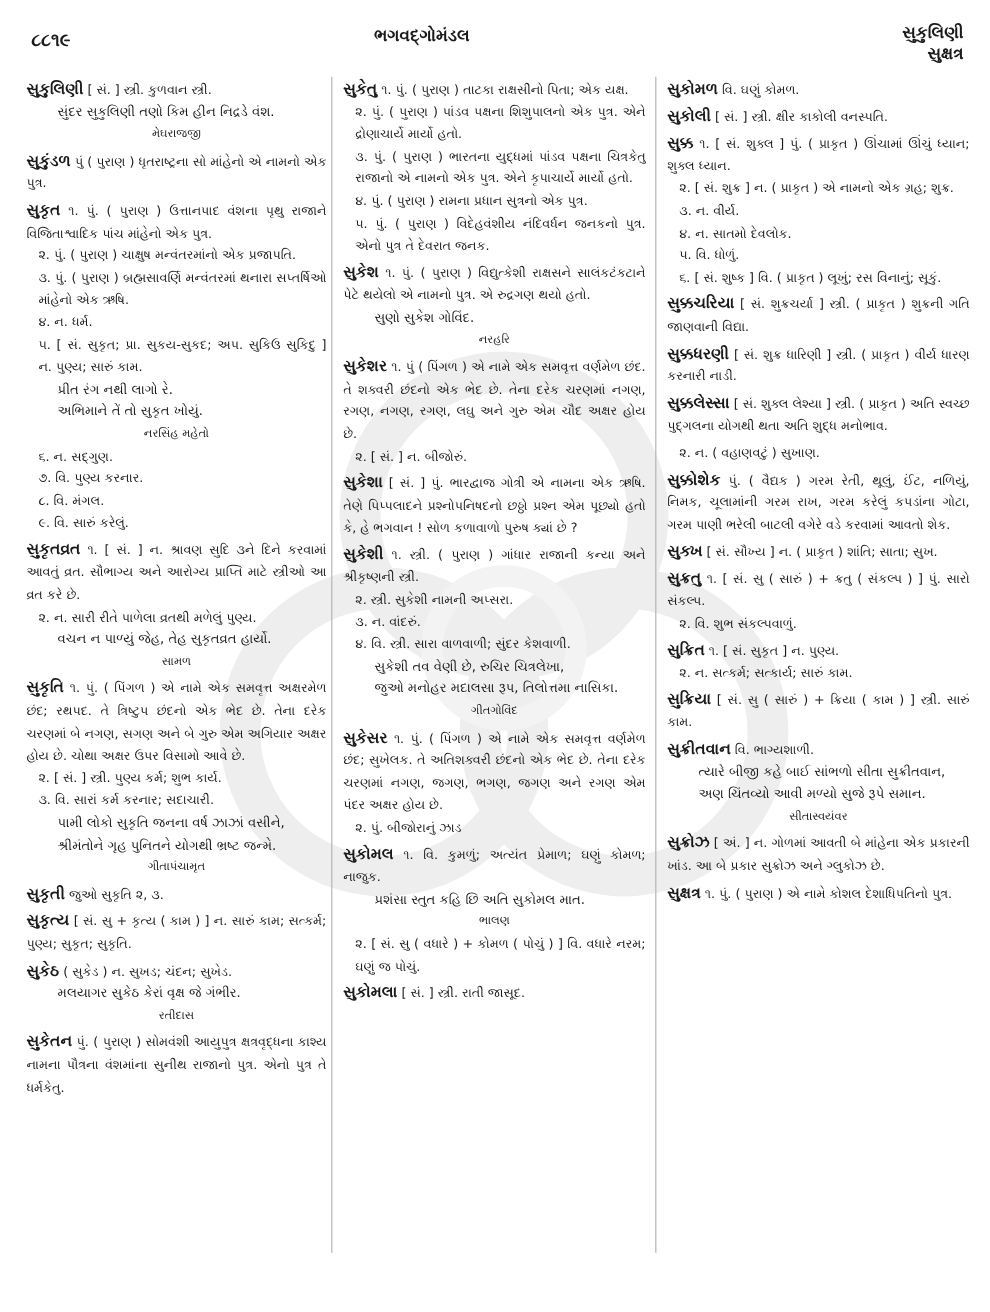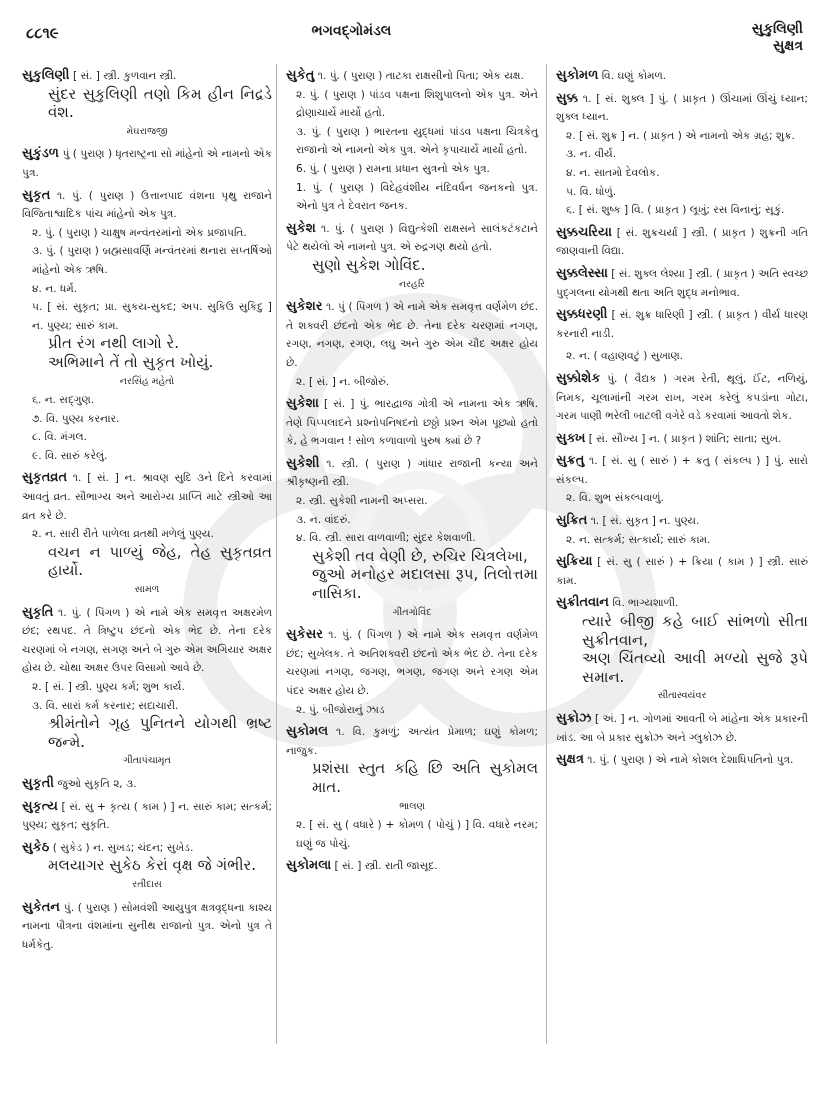--- a/index.html
+++ b/index.html
@@ -12,21 +12,21 @@
   .watermark { position:absolute; left:180px; top:250px; width:480px; height:520px; pointer-events:none; }
   .col { position:absolute; top:66px; font-size:10.6px; line-height:18.6px; }
   .col1 { left:22px; width:250px; }
   .col2 { left:286px; width:252px; }
   .col3 { left:556px; width:252px; }
   .divider { position:absolute; top:64px; width:1px; height:980px; background:#b5b5b5; }
   .entry { margin-bottom:4px; text-align:justify; }
   .hw { font-weight:bold; font-size:13px; }
   .def { }
   .sub { padding-left:10px; }
-  .quote { padding-left:26px; font-size:15px; }
+  .quote { padding-left:26px; font-size:11px; }
   .src { text-align:center; font-size:9.6px; }
 </style>
 </head>
 <body>
 
 <div class="header">
   <div class="pageno">૮૮૧૯</div>
   <div class="booktitle">ભગવદ્ગોમંડલ</div>
   <div class="guide">
     <div>સુકુલિણી</div>
@@ -74,20 +74,21 @@
     <div class="entry">
       <div class="def"><span class="hw">સુકૃતવ્રત</span> <span>૧. [ સં. ] ન. શ્રાવણ સુદિ ૩ને દિને કરવામાં આવતું વ્રત. સૌભાગ્ય અને આરોગ્ય પ્રાપ્તિ માટે સ્ત્રીઓ આ વ્રત કરે છે.</span></div>
       <div class="sub">૨. ન. સારી રીતે પાળેલા વ્રતથી મળેલું પુણ્ય.</div>
       <div class="quote">વચન ન પાળ્યું જેહ, તેહ સુકૃતવ્રત હાર્યો.</div>
       <div class="src">સામળ</div>
     </div>
     <div class="entry">
       <div class="def"><span class="hw">સુકૃતિ</span> <span>૧. પું. ( પિંગળ ) એ નામે એક સમવૃત્ત અક્ષરમેળ છંદ; રથપદ. તે ત્રિષ્ટુપ છંદનો એક ભેદ છે. તેના દરેક ચરણમાં બે નગણ, સગણ અને બે ગુરુ એમ અગિયાર અક્ષર હોય છે. ચોથા અક્ષર ઉપર વિસામો આવે છે.</span></div>
       <div class="sub">૨. [ સં. ] સ્ત્રી. પુણ્ય કર્મ; શુભ કાર્ય.</div>
       <div class="sub">૩. વિ. સારાં કર્મ કરનાર; સદાચારી.</div>
+      <div class="quote">પામી લોકો સુકૃતિ જનના વર્ષ ઝાઝાં વસીને,</div>
       <div class="quote">શ્રીમંતોને ગૃહ પુનિતને યોગથી ભ્રષ્ટ જન્મે.</div>
       <div class="src">ગીતાપંચામૃત</div>
     </div>
     <div class="entry">
       <div class="def"><span class="hw">સુકૃતી</span> <span>જુઓ સુકૃતિ ૨, ૩.</span></div>
     </div>
     <div class="entry">
       <div class="def"><span class="hw">સુકૃત્ય</span> <span>[ સં. સુ + કૃત્ય ( કામ ) ] ન. સારું કામ; સત્કર્મ; પુણ્ય; સુકૃત; સુકૃતિ.</span></div>
     </div>
     <div class="entry">
@@ -97,22 +98,22 @@
     </div>
     <div class="entry">
       <div class="def"><span class="hw">સુકેતન</span> <span>પું. ( પુરાણ ) સોમવંશી આયુપુત્ર ક્ષત્રવૃદ્ધના કાશ્ય નામના પૌત્રના વંશમાંના સુનીથ રાજાનો પુત્ર. એનો પુત્ર તે ધર્મકેતુ.</span></div>
     </div>
   </div>
 <div class="col col2">
     <div class="entry">
       <div class="def"><span class="hw">સુકેતુ</span> <span>૧. પું. ( પુરાણ ) તાટકા રાક્ષસીનો પિતા; એક યક્ષ.</span></div>
       <div class="sub">૨. પું. ( પુરાણ ) પાંડવ પક્ષના શિશુપાલનો એક પુત્ર. એને દ્રોણાચાર્યે માર્યો હતો.</div>
       <div class="sub">૩. પું. ( પુરાણ ) ભારતના યુદ્ધમાં પાંડવ પક્ષના ચિત્રકેતુ રાજાનો એ નામનો એક પુત્ર. એને કૃપાચાર્યે માર્યો હતો.</div>
-      <div class="sub">6. પું. ( પુરાણ ) રામના પ્રધાન સુત્રનો એક પુત્ર.</div>
-      <div class="sub">1. પું. ( પુરાણ ) વિદેહવંશીય નંદિવર્ધન જનકનો પુત્ર. એનો પુત્ર તે દેવરાત જનક.</div>
+      <div class="sub">૪. પું. ( પુરાણ ) રામના પ્રધાન સુત્રનો એક પુત્ર.</div>
+      <div class="sub">૫. પું. ( પુરાણ ) વિદેહવંશીય નંદિવર્ધન જનકનો પુત્ર. એનો પુત્ર તે દેવરાત જનક.</div>
     </div>
     <div class="entry">
       <div class="def"><span class="hw">સુકેશ</span> <span>૧. પું. ( પુરાણ ) વિદ્યુત્કેશી રાક્ષસને સાલંકટંકટાને પેટે થયેલો એ નામનો પુત્ર. એ રુદ્રગણ થયો હતો.</span></div>
       <div class="quote">સુણો સુકેશ ગોવિંદ.</div>
       <div class="src">નરહરિ</div>
     </div>
     <div class="entry">
       <div class="def"><span class="hw">સુકેશર</span> <span>૧. પું ( પિંગળ ) એ નામે એક સમવૃત્ત વર્ણમેળ છંદ. તે શક્વરી છંદનો એક ભેદ છે. તેના દરેક ચરણમાં નગણ, રગણ, નગણ, રગણ, લઘુ અને ગુરુ એમ ચૌદ અક્ષર હોય છે.</span></div>
       <div class="sub">૨. [ સં. ] ન. બીજોરું.</div>
     </div>
@@ -140,35 +141,38 @@
     </div>
     <div class="entry">
       <div class="def"><span class="hw">સુકોમલા</span> <span>[ સં. ] સ્ત્રી. રાતી જાસૂદ.</span></div>
     </div>
   </div>
 <div class="col col3">
     <div class="entry">
       <div class="def"><span class="hw">સુકોમળ</span> <span>વિ. ઘણું કોમળ.</span></div>
     </div>
     <div class="entry">
+      <div class="def"><span class="hw">સુકોલી</span> <span>[ સં. ] સ્ત્રી. ક્ષીર કાકોલી વનસ્પતિ.</span></div>
+    </div>
+    <div class="entry">
       <div class="def"><span class="hw">સુક્ક</span> <span>૧. [ સં. શુક્લ ] પું. ( પ્રાકૃત ) ઊંચામાં ઊંચું ધ્યાન; શુક્લ ધ્યાન.</span></div>
       <div class="sub">૨. [ સં. શુક્ર ] ન. ( પ્રાકૃત ) એ નામનો એક ગ્રહ; શુક્ર.</div>
       <div class="sub">૩. ન. વીર્ય.</div>
       <div class="sub">૪. ન. સાતમો દેવલોક.</div>
       <div class="sub">૫. વિ. ધોળું.</div>
       <div class="sub">૬. [ સં. શુષ્ક ] વિ. ( પ્રાકૃત ) લૂખું; રસ વિનાનું; સૂકું.</div>
     </div>
     <div class="entry">
       <div class="def"><span class="hw">સુક્કચરિયા</span> <span>[ સં. શુક્રચર્યા ] સ્ત્રી. ( પ્રાકૃત ) શુક્રની ગતિ જાણવાની વિદ્યા.</span></div>
     </div>
     <div class="entry">
+      <div class="def"><span class="hw">સુક્કધરણી</span> <span>[ સં. શુક્ર ધારિણી ] સ્ત્રી. ( પ્રાકૃત ) વીર્ય ધારણ કરનારી નાડી.</span></div>
+    </div>
+    <div class="entry">
       <div class="def"><span class="hw">સુક્કલેસ્સા</span> <span>[ સં. શુક્લ લેશ્યા ] સ્ત્રી. ( પ્રાકૃત ) અતિ સ્વચ્છ પુદ્ગલના યોગથી થતા અતિ શુદ્ધ મનોભાવ.</span></div>
-    </div>
-    <div class="entry">
-      <div class="def"><span class="hw">સુક્કધરણી</span> <span>[ સં. શુક્ર ધારિણી ] સ્ત્રી. ( પ્રાકૃત ) વીર્ય ધારણ કરનારી નાડી.</span></div>
     </div>
     <div class="entry">
       <div class="sub">૨. ન. ( વહાણવટું ) સુખાણ.</div>
     </div>
     <div class="entry">
       <div class="def"><span class="hw">સુક્કોશેક</span> <span>પું. ( વૈદ્યક ) ગરમ રેતી, થૂલું, ઈંટ, નળિયું, નિમક, ચૂલામાંની ગરમ રાખ, ગરમ કરેલું કપડાંના ગોટા, ગરમ પાણી ભરેલી બાટલી વગેરે વડે કરવામાં આવતો શેક.</span></div>
     </div>
     <div class="entry">
       <div class="def"><span class="hw">સુક્ખ</span> <span>[ સં. સૌખ્ય ] ન. ( પ્રાકૃત ) શાંતિ; સાતા; સુખ.</span></div>
     </div>

